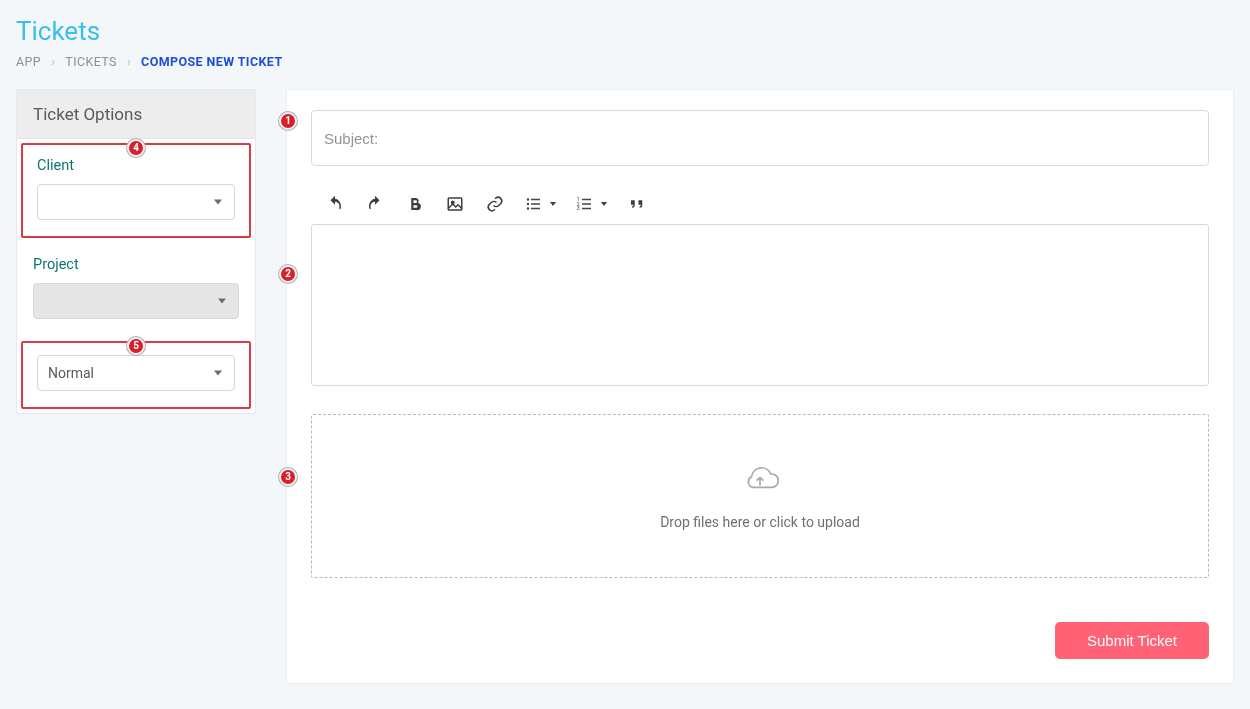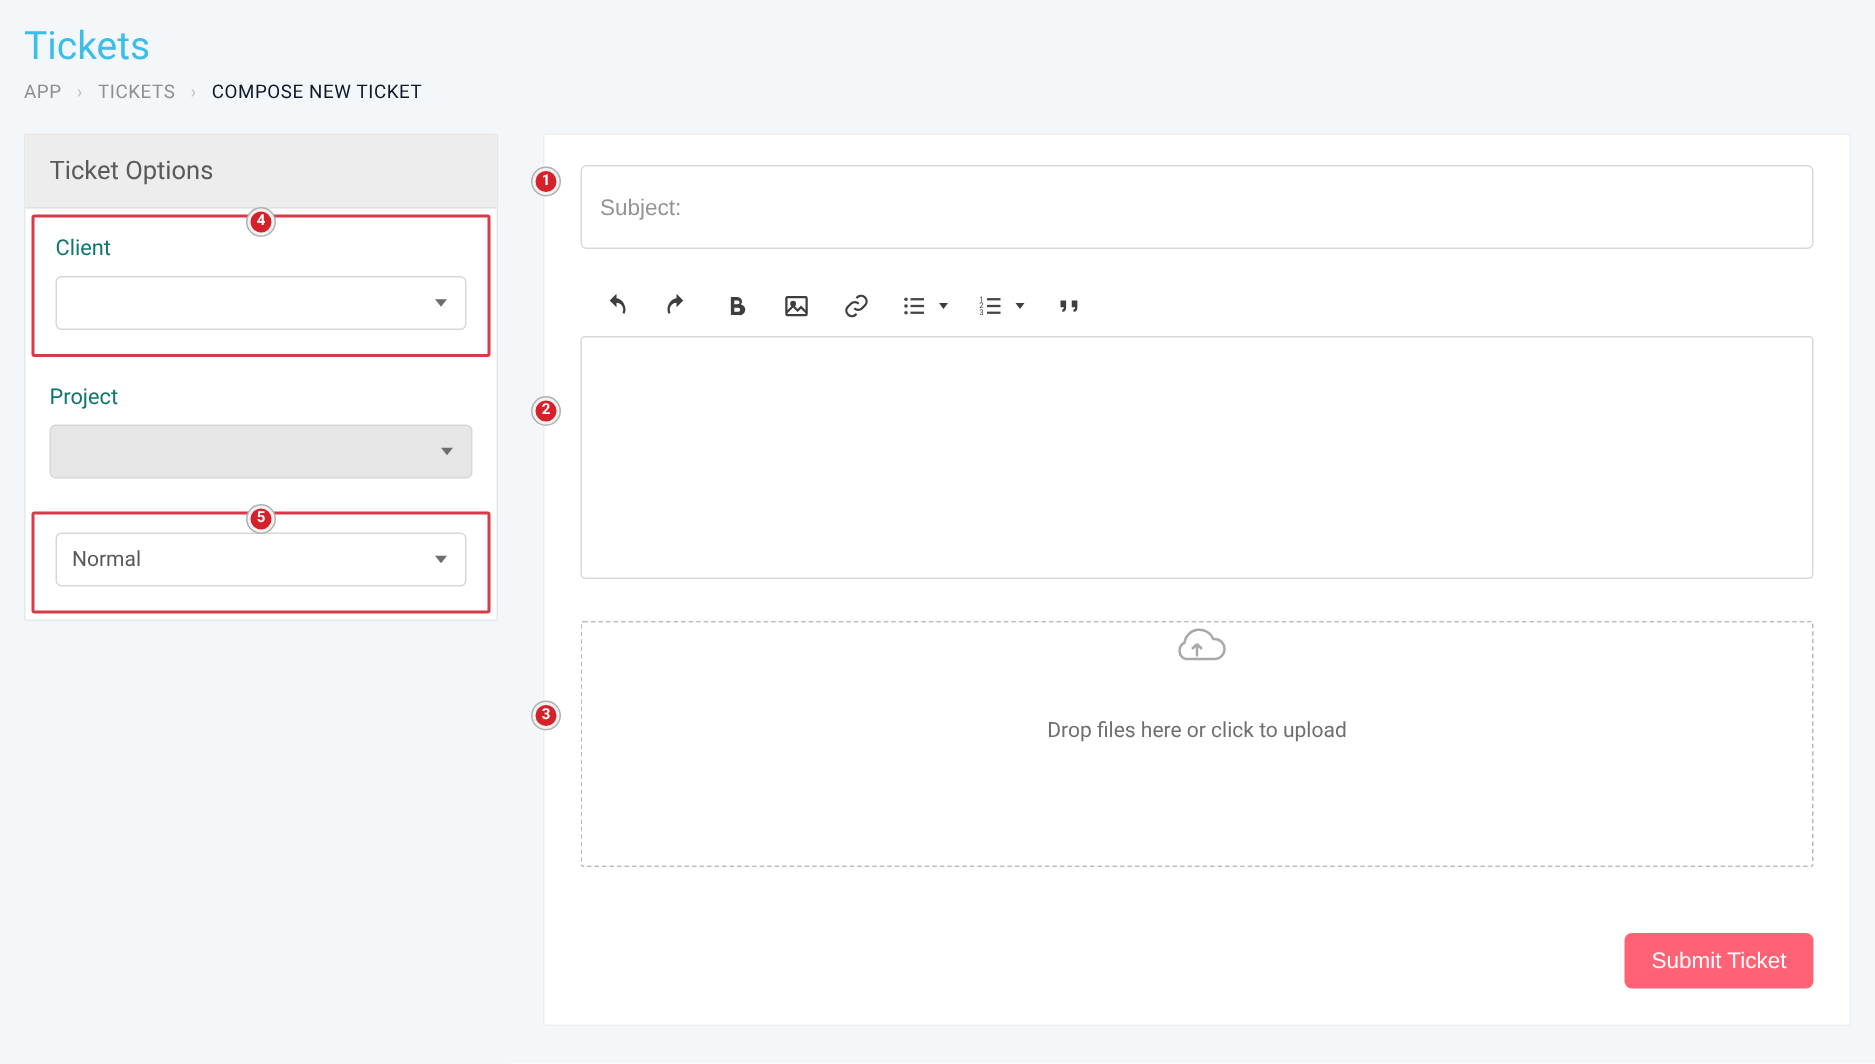--- a/index.html
+++ b/index.html
@@ -21,28 +21,28 @@
   .breadcrumb {
     display: flex;
     align-items: flex-end;
     gap: 10px;
     font-size: 12.5px;
     color: #8f8f8f;
     margin-bottom: 20px;
     letter-spacing: 0.4px;
   }
   .breadcrumb .chev { color: #bdbdbd; }
-  .breadcrumb .current { color: #0f172a; font-weight: 400; }
+  .breadcrumb .current { color: #1d4ed8; font-weight: 700; }
   .layout {
     display: flex;
     gap: 30px;
     align-items: flex-start;
   }
   .sidebar {
-    width: 316px;
+    width: 240px;
     flex-shrink: 0;
     background: #fff;
     border: 1px solid #e8e8e8;
     border-radius: 2px;
   }
   .sidebar-header {
     background: #ededed;
     padding: 14px 16px;
     font-size: 17px;
     color: #5a5a5a;
@@ -148,33 +148,34 @@
     margin-bottom: 28px;
     padding: 10px;
   }
   .dropzone {
     border: 1.5px dashed #b9b9b9;
     border-radius: 2px;
     height: 164px;
     display: flex;
     flex-direction: column;
     align-items: center;
-    gap: 28px;
+    justify-content: center;
+    gap: 16px;
     color: #6f6f6f;
     margin-bottom: 44px;
     cursor: pointer;
   }
   .cloud-icon svg { width: 40px; height: 32px; color: #a9a9a9; }
   .actions { display: flex; justify-content: flex-end; }
   .submit-btn {
     background: #ff6275;
     color: #fff;
     border: none;
     border-radius: 5px;
-    padding: 10px 18px;
+    padding: 10px 32px;
     font-size: 15px;
     cursor: pointer;
   }
   
   .marker {
     position: absolute;
     width: 18px;
     height: 18px;
     border-radius: 50%;
     background: #d6202a;

